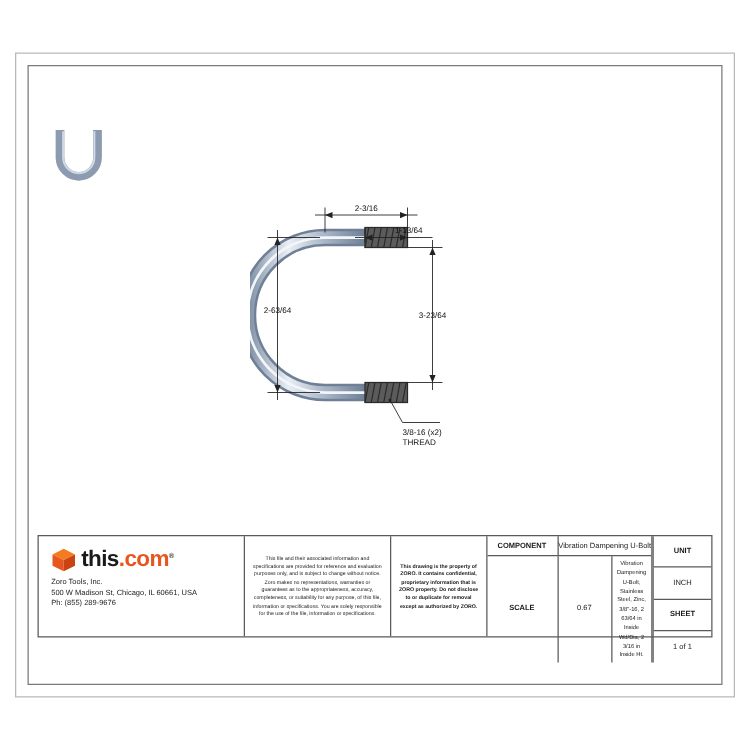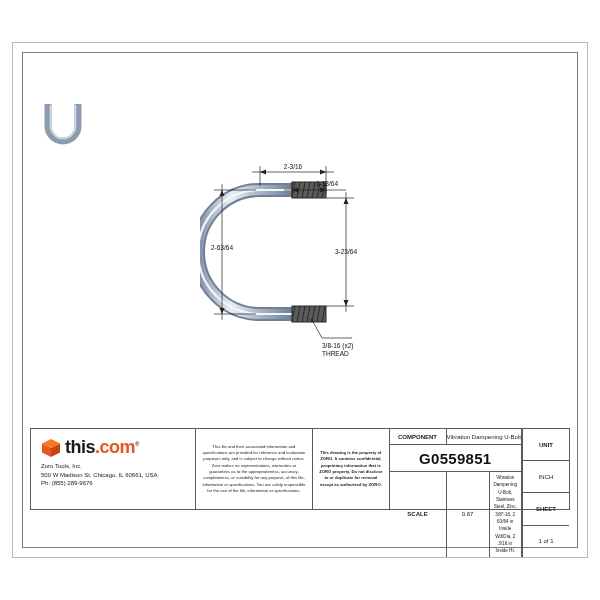--- a/index.html
+++ b/index.html
@@ -362,21 +362,20 @@
     <div class="tb-prop">This drawing is the property of ZORO. It contains confidential, proprietary information that is ZORO property. Do not disclose to or duplicate for removal except as authorized by ZORO.</div>
 
     <div class="tb-right">
       <div class="tb-rowsplit" style="flex-direction:column;">
         <div style="display:flex; flex:1;">
           <div class="tb-right-main">
             <div class="tb-comp-row">
               <div class="tb-comp-label">COMPONENT</div>
               <div class="tb-comp-val">Vibration Dampening U-Bolt</div>
             </div>
-            <div class="tb-partno">G0559851</div>
             <div class="tb-bottom">
               <div class="tb-scale">SCALE</div>
               <div class="tb-scaleval">0.67</div>
               <div class="tb-desc">Vibration Dampening U-Bolt, Stainless Steel, Zinc, 3/8"-16, 2 63/64 in Inside Wd/Dia, 2 3/16 in Inside Ht.</div>
             </div>
           </div>
           <div class="tb-col-right">
             <div class="tb-cell">UNIT</div>
             <div class="tb-cell val">INCH</div>
             <div class="tb-cell">SHEET</div>

